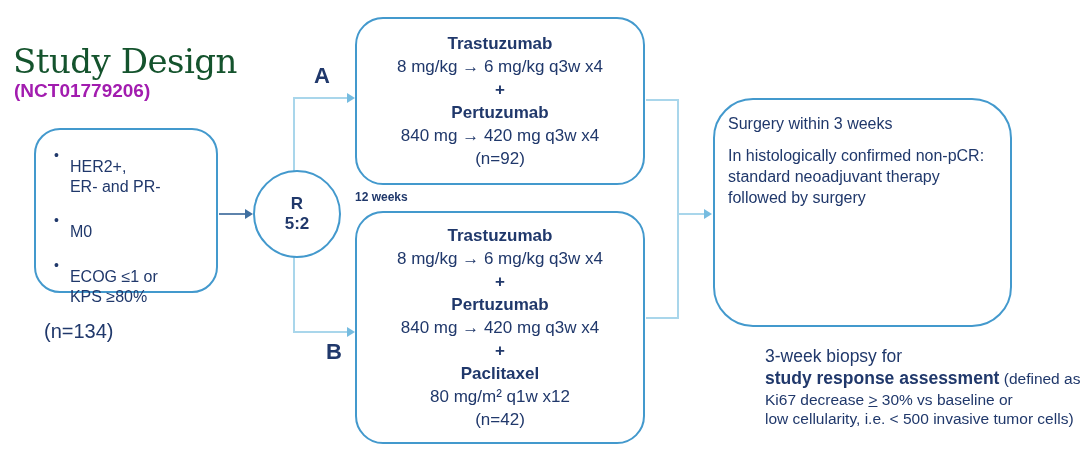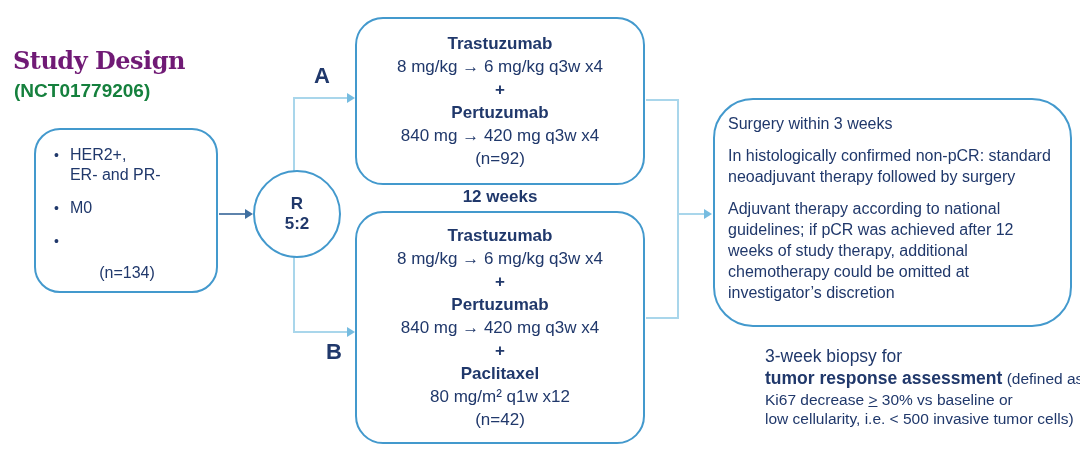--- a/index.html
+++ b/index.html
@@ -3,53 +3,53 @@
 <meta charset="utf-8">
 <style>
   html,body{margin:0;padding:0;background:#ffffff;}
   .slide{
     position:relative;width:1080px;height:467px;background:#ffffff;overflow:hidden;
     font-family:"Liberation Sans",sans-serif;color:#20386B;
   }
   .abs{position:absolute;}
   
   .title-main{
-    left:13px;top:42px;font-family:"DejaVu Serif",serif;font-weight:bold;
-    font-size:24px;line-height:38px;color:#701a75;letter-spacing:-0.5px;
+    left:13px;top:42px;font-family:"DejaVu Serif",serif;font-weight:normal;
+    font-size:34px;line-height:38px;color:#14532d;letter-spacing:-0.5px;
   }
-  .title-sub{left:14px;top:80px;font-weight:bold;font-size:19px;color:#15803d;}
+  .title-sub{left:14px;top:80px;font-weight:bold;font-size:19px;color:#a21caf;}
   
   .rbox{border:2px solid #4399CD;border-radius:28px;background:#fff;box-sizing:border-box;}
   .elig{left:34px;top:128px;width:184px;height:165px;border-radius:26px;padding:15px 6px 0 18px;}
   .bullet-row{display:flex;font-size:16px;line-height:20px;margin-bottom:13px;}
   .bullet-dot{margin-right:11px;font-size:14px;}
-  .bullet-text{white-space:pre-line;}
-  .elig-n{text-align:center;font-size:16px;margin-top:5px;margin-left:-10px;}
+  .bullet-text{white-space:pre-line;margin-top:12px;}
+  .elig-n{font-size:20px;margin-top:5px;margin-left:-10px;}
   
   .circle{
     left:253px;top:170px;width:88px;height:88px;border:2px solid #4399CD;border-radius:50%;
     background:#fff;box-sizing:border-box;z-index:2;display:flex;flex-direction:column;
     align-items:center;justify-content:center;font-weight:bold;font-size:17px;line-height:20px;
   }
   
   .line{background:#A9D6EB;z-index:1;}
   .line-dark{background:#5E83AC;}
   .arr-r{width:0;height:0;border-top:5px solid transparent;border-bottom:5px solid transparent;border-left:8px solid #76BCE0;z-index:1;}
   .arr-dark{border-left-color:#3F6FA0;}
   
   .arm-label{width:44px;text-align:center;font-weight:bold;font-size:22px;}
   
   .armbox{display:flex;flex-direction:column;align-items:center;justify-content:center;text-align:center;font-size:17px;line-height:23px;}
   .box-a{left:355px;top:17px;width:290px;height:168px;}
   .box-b{left:355px;top:211px;width:290px;height:233px;}
   .bold{font-weight:bold;}
   .arm-n{margin-top:0;font-size:17px;}
-  .duration{left:355px;top:186px;width:290px;text-align:center;font-weight:bold;font-size:17px;line-height:22px;}
+  .duration{left:355px;top:186px;width:290px;font-weight:bold;font-size:12px;line-height:22px;}
   
-  .outcome{left:713px;top:98px;width:359px;height:229px;border-radius:40px;padding:13px 10px 0 13px;}
+  .outcome{left:713px;top:98px;width:299px;height:229px;border-radius:40px;padding:13px 10px 0 13px;}
   .outcome p{margin:0 0 11px 0;font-size:16px;line-height:21px;}
   
   .biopsy{left:765px;top:345px;width:345px;}
   .bio-l1{font-size:17.5px;line-height:22px;}
   .bio-l2{line-height:22px;}
   .bio-l2 .big{font-size:17.5px;font-weight:bold;}
   .bio-l2 .sm{font-size:15.5px;}
   .bio-small{font-size:15.5px;line-height:19px;}
   .gt-underline{text-decoration:underline;}
   
@@ -68,20 +68,22 @@
       <span class="bullet-dot">•</span>
       <span class="bullet-text">HER2+,
 ER- and PR-</span>
     </div>
     <div class="bullet-row">
       <span class="bullet-dot">•</span>
       <span class="bullet-text">M0</span>
     </div>
     <div class="bullet-row">
       <span class="bullet-dot">•</span>
+      <span class="bullet-text">ECOG ≤1 or
+KPS ≥80%</span>
     </div>
     <div class="elig-n">(n=134)</div>
   </div>
 
   <div class="abs line line-dark" style="left:219px;top:213px;width:28px;height:2px;"></div>
   <div class="abs arr-r arr-dark" style="left:245px;top:209px;"></div>
 
   <div class="abs line" style="left:293px;top:97px;width:2px;height:236px;"></div>
   <div class="abs line" style="left:293px;top:97px;width:56px;height:2px;"></div>
   <div class="abs arr-r" style="left:347px;top:93px;"></div>
@@ -121,27 +123,26 @@
 
   <div class="abs line" style="left:646px;top:99px;width:32px;height:2px;"></div>
   <div class="abs line" style="left:677px;top:99px;width:2px;height:220px;"></div>
   <div class="abs line" style="left:646px;top:317px;width:32px;height:2px;"></div>
   <div class="abs line" style="left:678px;top:213px;width:27px;height:2px;"></div>
   <div class="abs arr-r" style="left:704px;top:209px;"></div>
 
   <div class="abs rbox outcome">
     <p>Surgery within 3 weeks</p>
     <p>In histologically confirmed non-pCR: standard neoadjuvant therapy followed by surgery</p>
-    <p>Adjuvant therapy according to national guidelines; if pCR was achieved after 12 weeks of study therapy, additional chemotherapy could be omitted at investigator’s discretion</p>
   </div>
 
   <div class="abs biopsy">
     <div class="bio-l1">3-week biopsy for</div>
     <div class="bio-l2">
-      <span class="big">tumor response assessment</span><span class="sm"> (defined as</span>
+      <span class="big">study response assessment</span><span class="sm"> (defined as</span>
     </div>
     <div class="bio-small">
       <span>Ki67 decrease </span><span class="gt-underline">&gt;</span><span> 30% vs baseline or</span>
     </div>
     <div class="bio-small">low cellularity, i.e. &lt; 500 invasive tumor cells)</div>
   </div>
 
   <div class="abs refs">
   </div>
 

